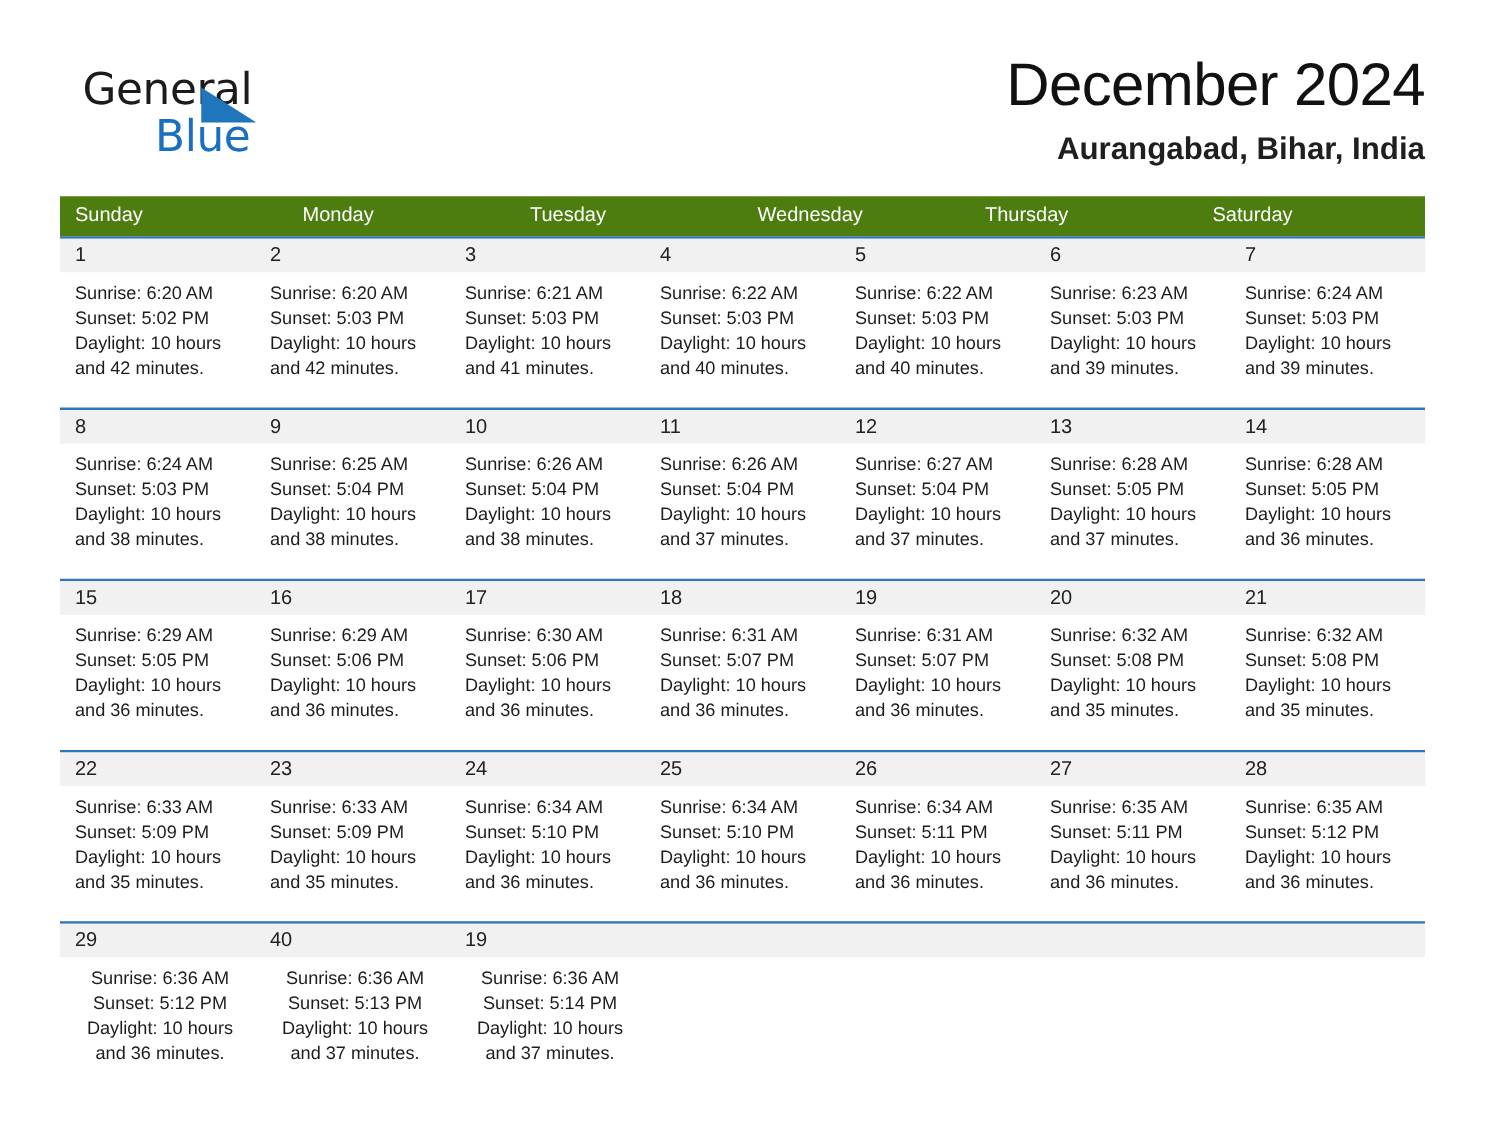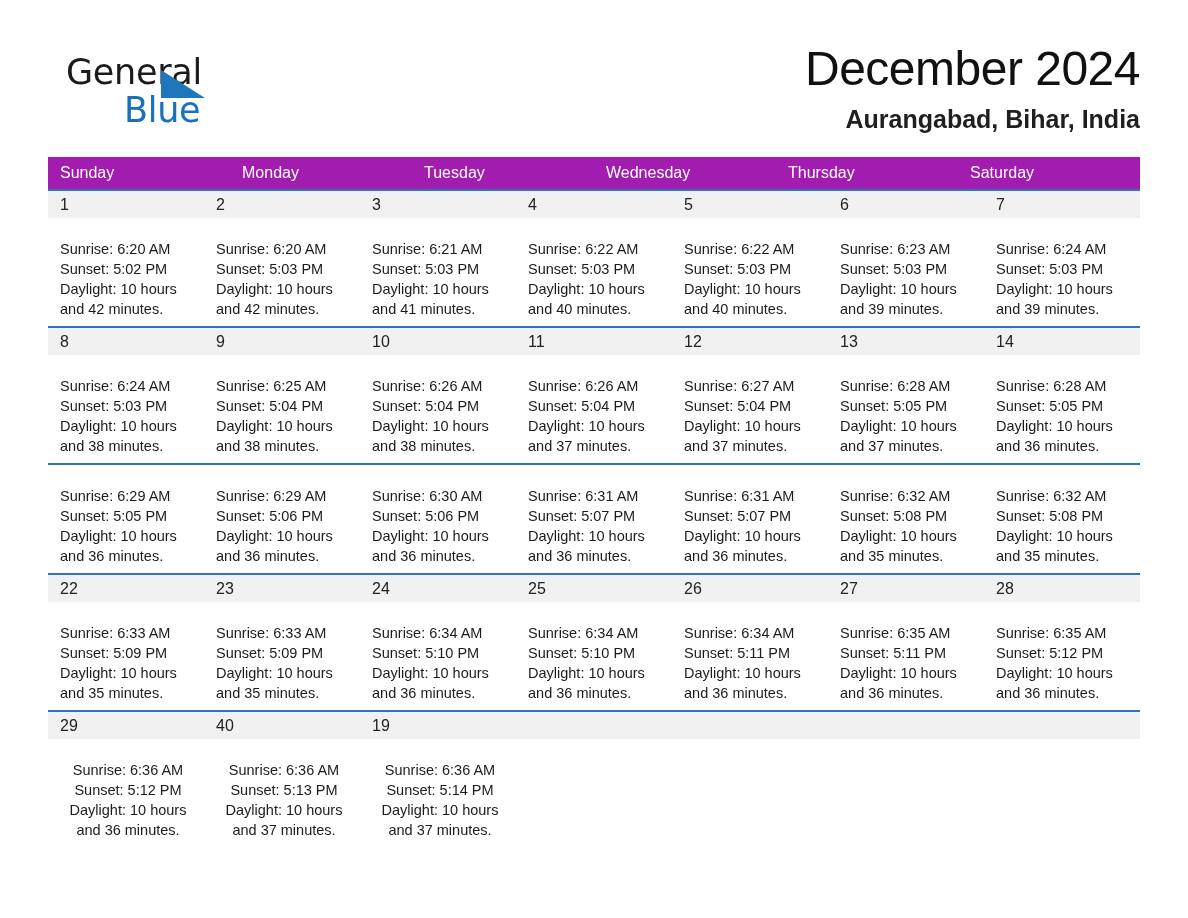--- a/index.html
+++ b/index.html
@@ -93,21 +93,21 @@
 
   
   .cal {
     position: absolute;
     left: 48px;
     top: 157px;
     width: 1092px;
   }
   .dow-row {
     display: flex;
-    background: #a21caf;
+    background: #4d7c0f;
     height: 32px;
   }
   .dow {
     flex: 1 1 0;
     color: #ffffff;
     font-size: 16px;
     line-height: 32px;
     padding-left: 12px;
     box-sizing: border-box;
     white-space: nowrap;
@@ -136,21 +136,21 @@
     box-sizing: border-box;
     color: #222222;
   }
   .bodies {
     display: flex;
     background: #ffffff;
     height: 108px;
   }
   .cell {
     flex: 1 1 0;
-    padding: 21px 8px 0 12px;
+    padding: 7px 8px 0 12px;
     box-sizing: border-box;
     font-size: 14.5px;
     line-height: 20px;
     color: #1c1c1c;
   }
   .cell .ln {
     white-space: nowrap;
   }
   .week.last .bodies {
     height: 104px;
@@ -297,20 +297,29 @@
           <div class="ln">Sunrise: 6:28 AM</div>
           <div class="ln">Sunset: 5:05 PM</div>
           <div class="ln">Daylight: 10 hours</div>
           <div class="ln">and 36 minutes.</div>
         </div>
       </div>
     </div>
 
     <div class="week">
       <div class="week-rule"></div>
+      <div class="numbers">
+        <div class="num">15</div>
+        <div class="num">16</div>
+        <div class="num">17</div>
+        <div class="num">18</div>
+        <div class="num">19</div>
+        <div class="num">20</div>
+        <div class="num">21</div>
+      </div>
       <div class="bodies">
         <div class="cell">
           <div class="ln">Sunrise: 6:29 AM</div>
           <div class="ln">Sunset: 5:05 PM</div>
           <div class="ln">Daylight: 10 hours</div>
           <div class="ln">and 36 minutes.</div>
         </div>
         <div class="cell">
           <div class="ln">Sunrise: 6:29 AM</div>
           <div class="ln">Sunset: 5:06 PM</div>

